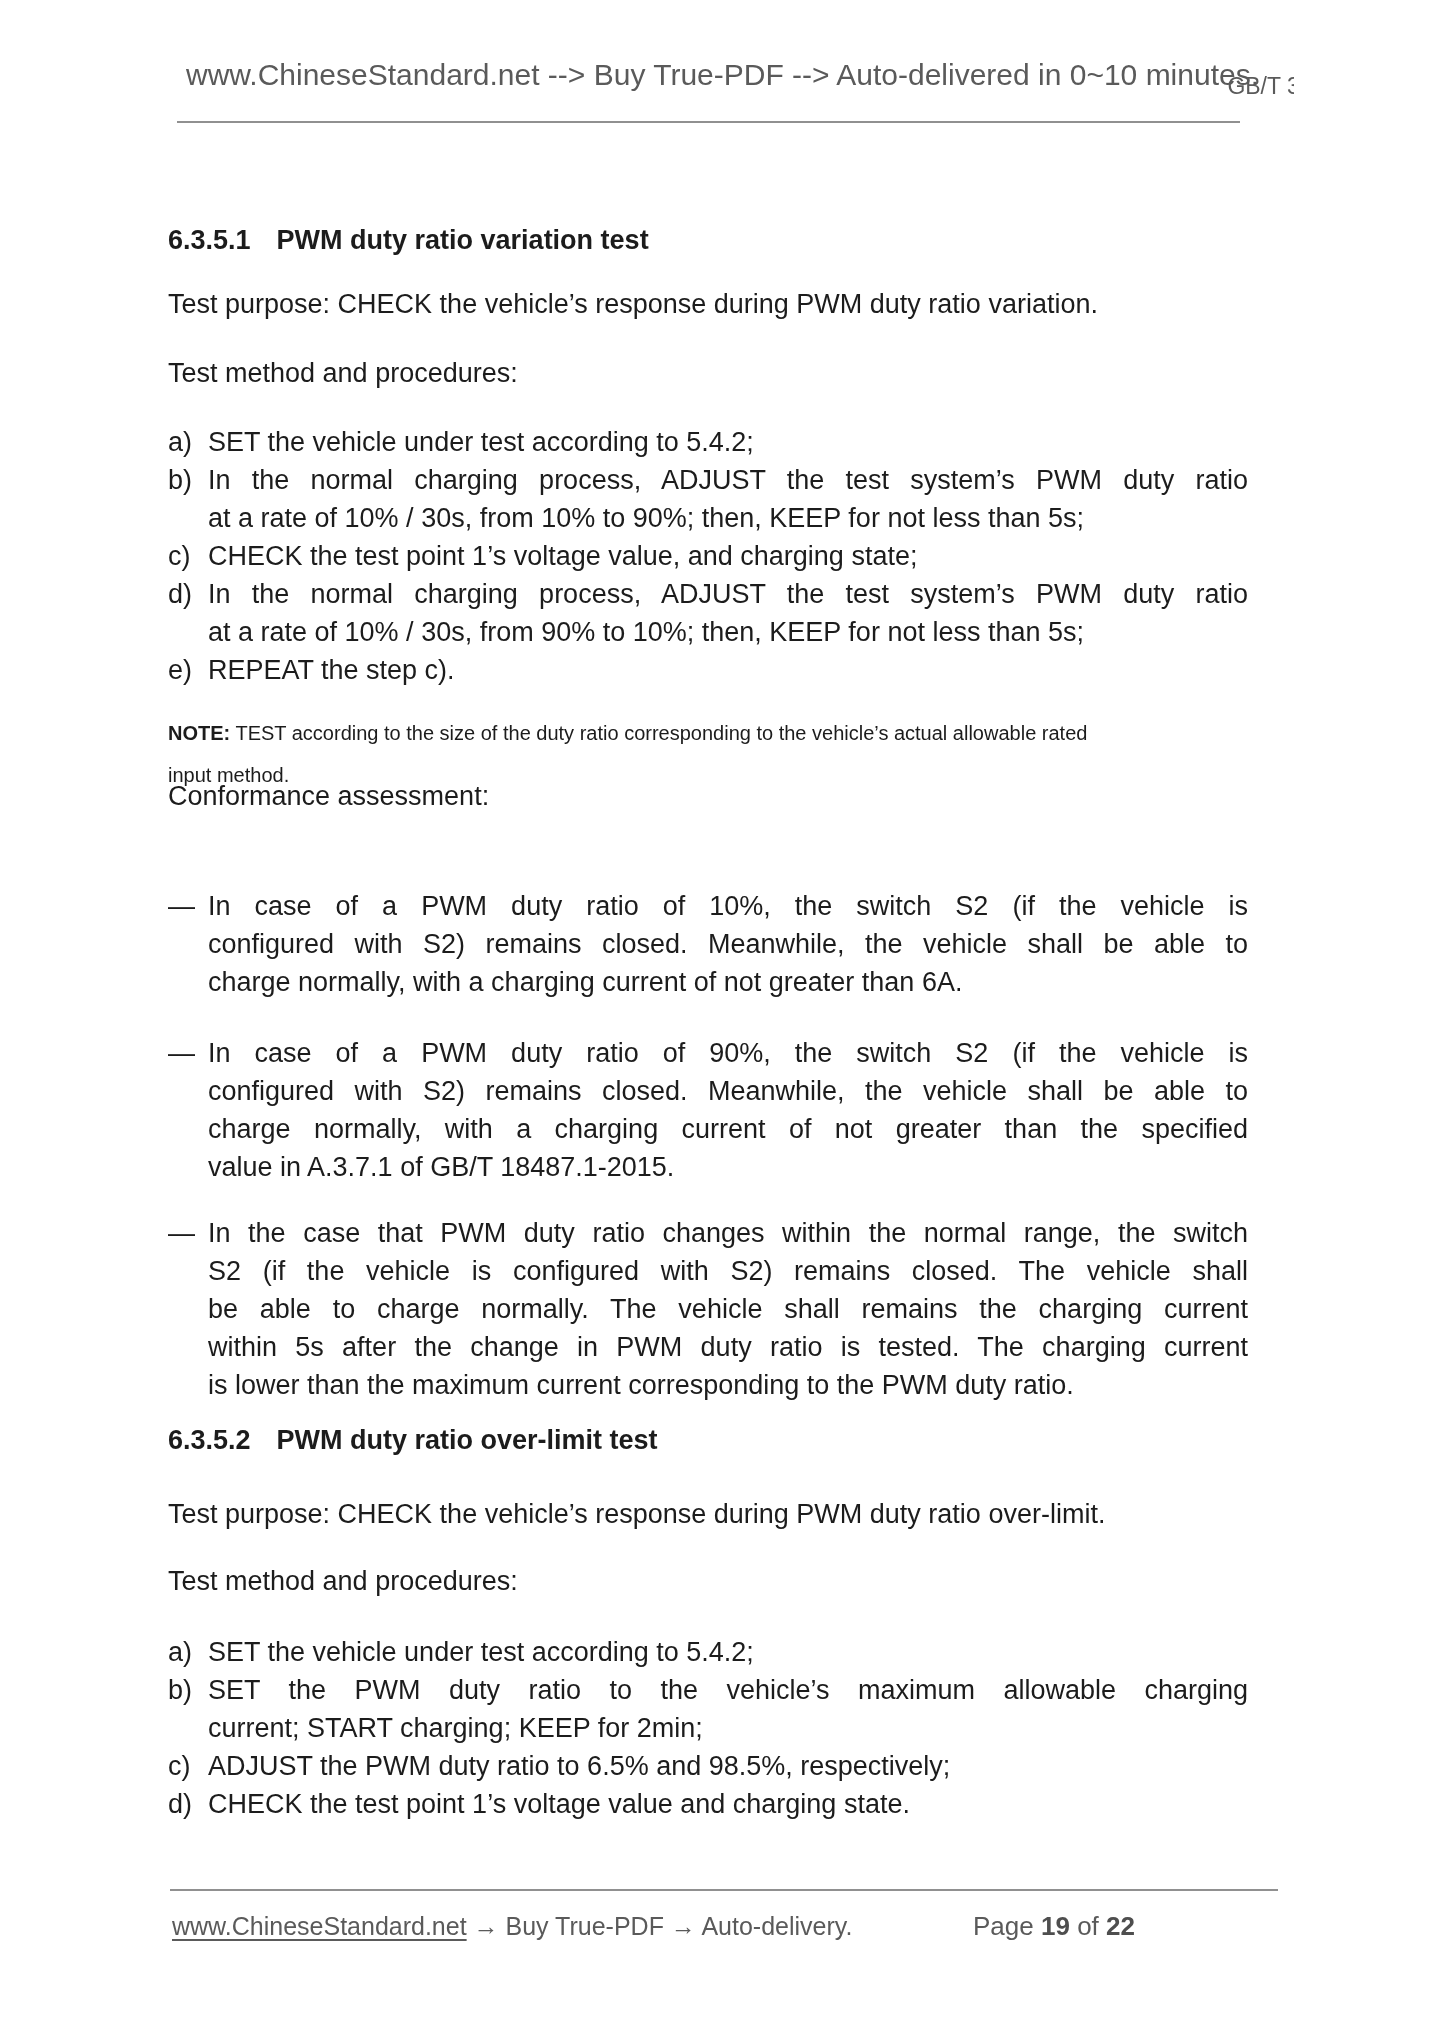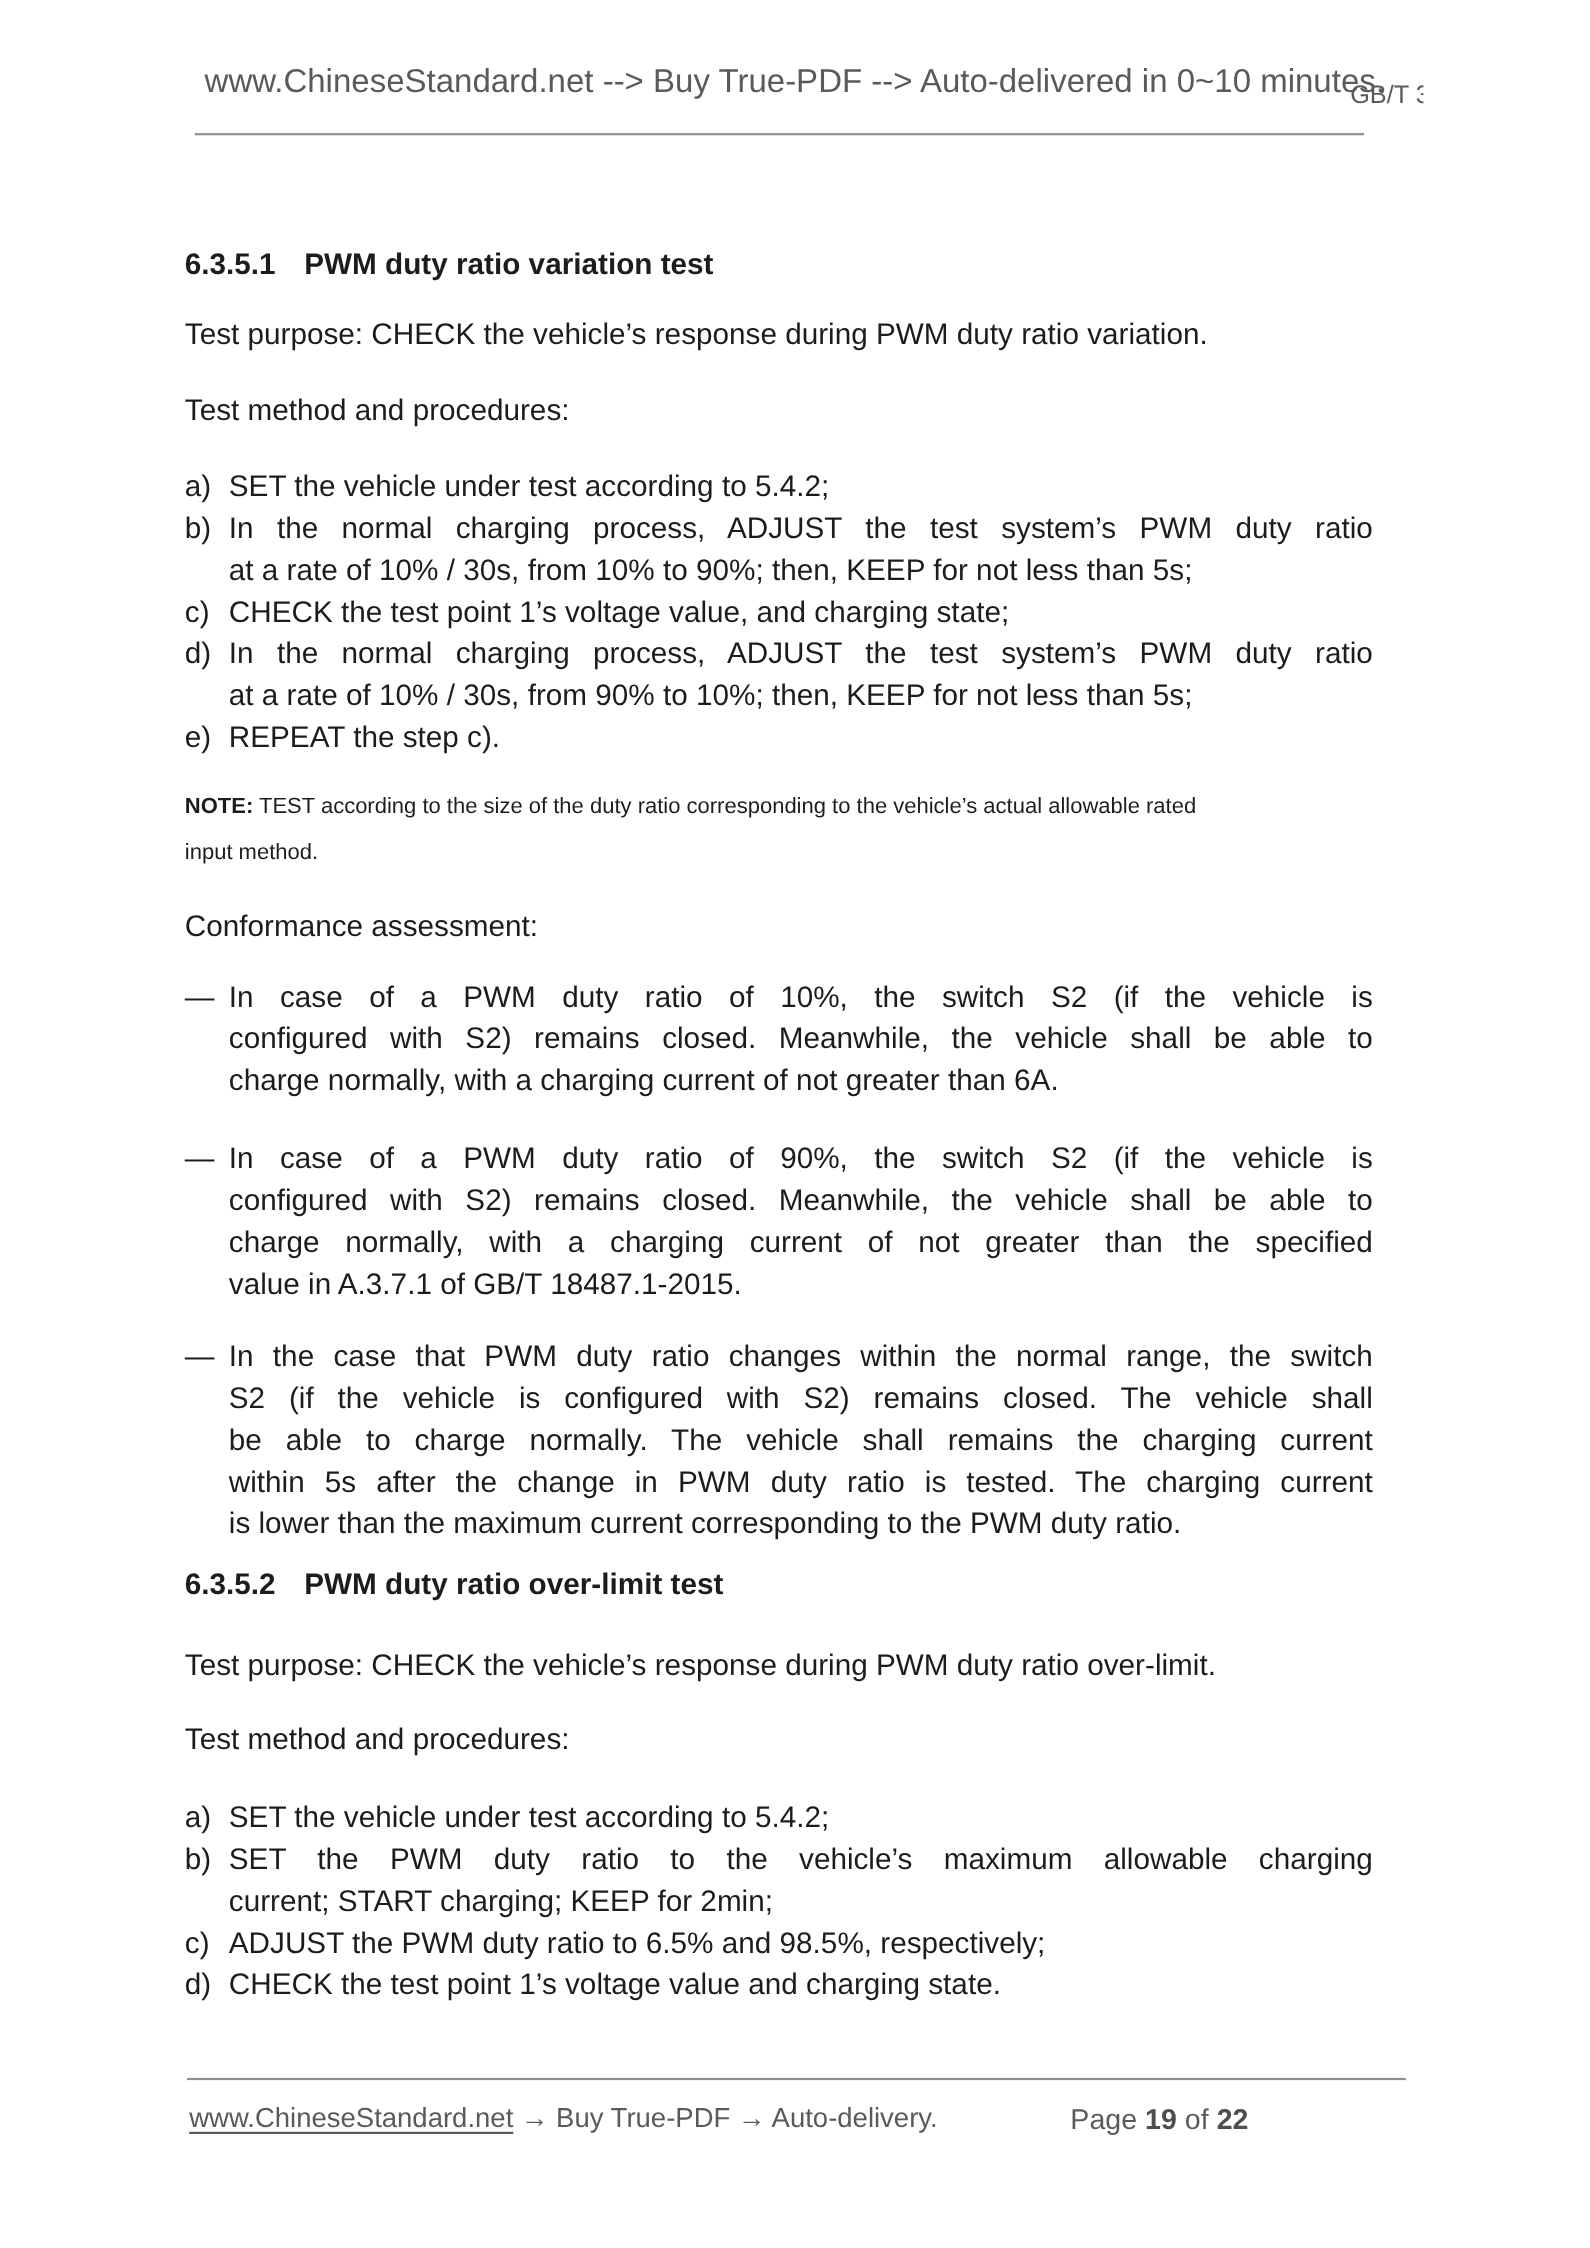--- a/index.html
+++ b/index.html
@@ -113,21 +113,21 @@
           <div class="ln">REPEAT the step c).</div>
         </div>
     </div>
   </div>
 
   <div class="blk note-blk" style="top:712px;">
     <div class="ln"><span class="note-label">NOTE:</span> <span>TEST according to the size of the duty ratio corresponding to the vehicle’s actual allowable rated</span></div>
     <div class="ln">input method.</div>
   </div>
 
-  <div class="blk" style="top:823px;">Conformance assessment:</div>
+  <div class="blk" style="top:777px;">Conformance assessment:</div>
 
   <div class="blk" style="top:887px;">
     <div class="li">
       <span class="li-label">—</span>
       <div class="li-text">
         <div class="ln j">In case of a PWM duty ratio of 10%, the switch S2 (if the vehicle is</div>
         <div class="ln j">configured with S2) remains closed. Meanwhile, the vehicle shall be able to</div>
         <div class="ln">charge normally, with a charging current of not greater than 6A.</div>
       </div>
     </div>

